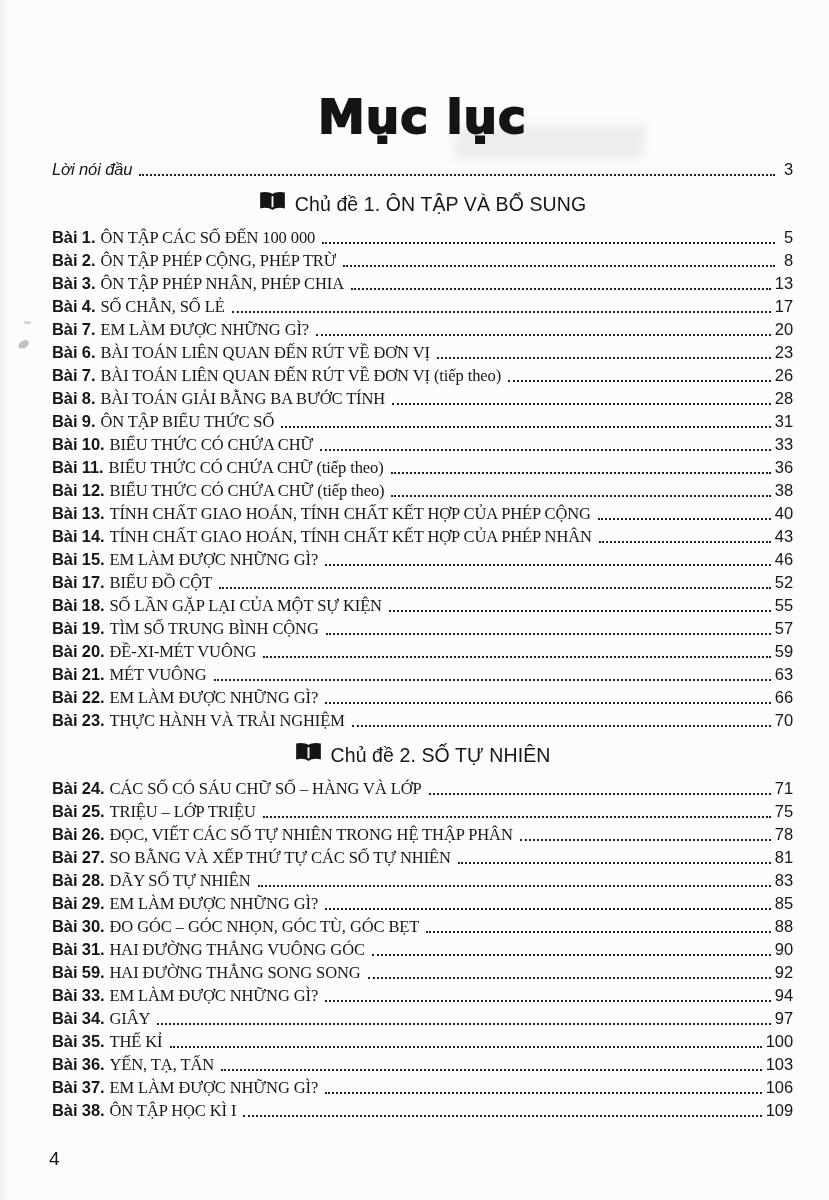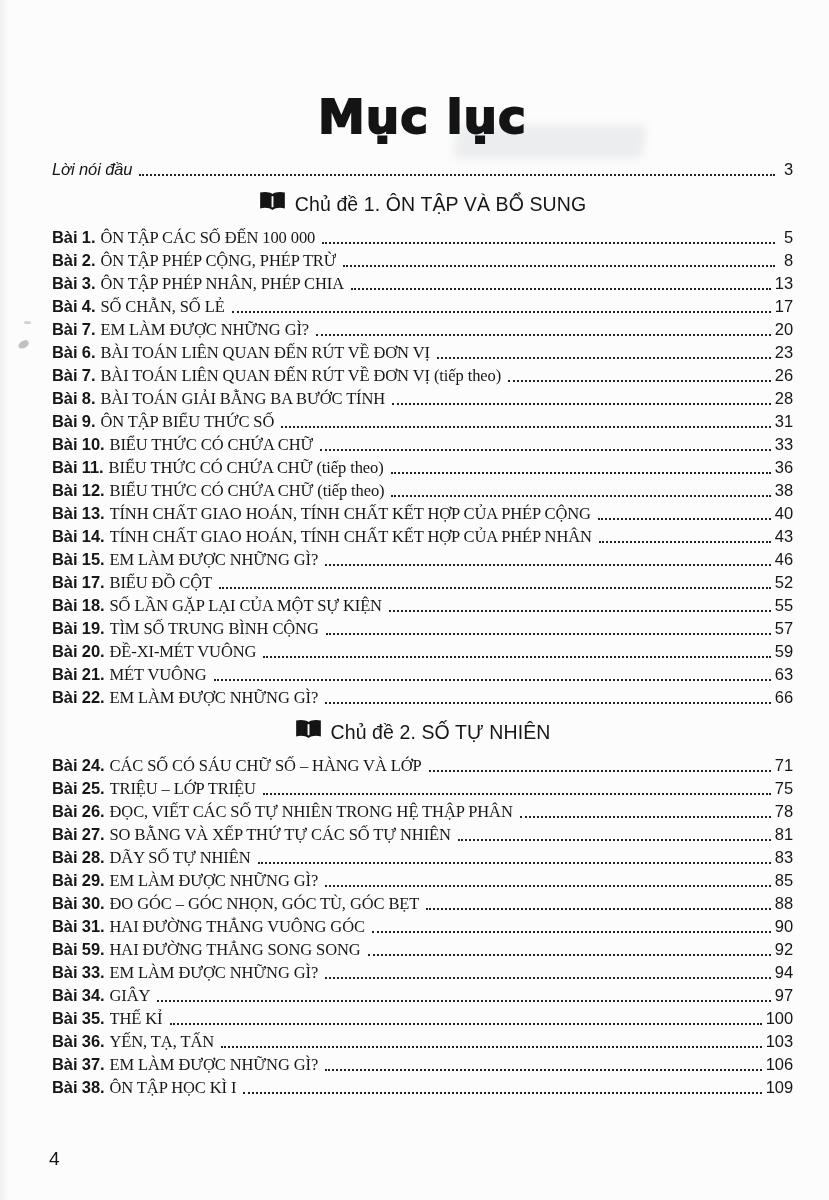--- a/index.html
+++ b/index.html
@@ -257,20 +257,26 @@
     <span class="toc-page">63</span>
   </div>
 
   <div class="toc-row entry">
     <span class="entry-no">Bài 22.</span>
     <span class="entry-title">EM LÀM ĐƯỢC NHỮNG GÌ?</span>
     <span class="toc-fill"></span>
     <span class="toc-page">66</span>
   </div>
 
+  <div class="toc-row entry">
+    <span class="entry-no">Bài 23.</span>
+    <span class="entry-title">THỰC HÀNH VÀ TRẢI NGHIỆM</span>
+    <span class="toc-fill"></span>
+    <span class="toc-page">70</span>
+  </div>
 </div>
   </div>
 
   <div class="section">
     <div class="section-header">
       <svg class="book-icon" viewBox="0 0 24 18" aria-hidden="true">
         <path d="M12 2.6 C9.4 0.8 4.9 0.3 0.9 1.4 L0.9 15.7 C4.9 14.7 9.4 15.1 12 17.0 C14.6 15.1 19.1 14.7 23.1 15.7 L23.1 1.4 C19.1 0.3 14.6 0.8 12 2.6 Z" fill="#141414"></path>
         <path d="M12 4.7 L12 14.6" stroke="#fcfcfc" stroke-width="1.7"></path>
       </svg>
       <span class="section-title">Chủ đề 2. SỐ TỰ NHIÊN</span>

